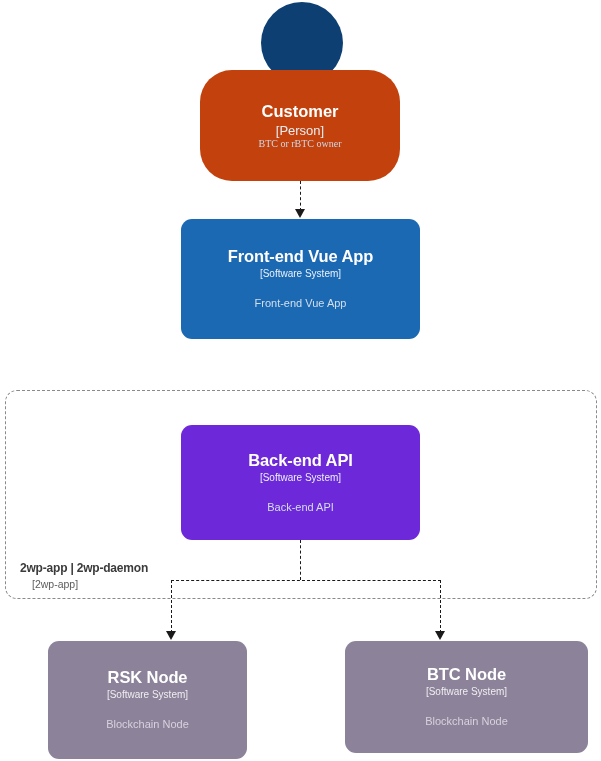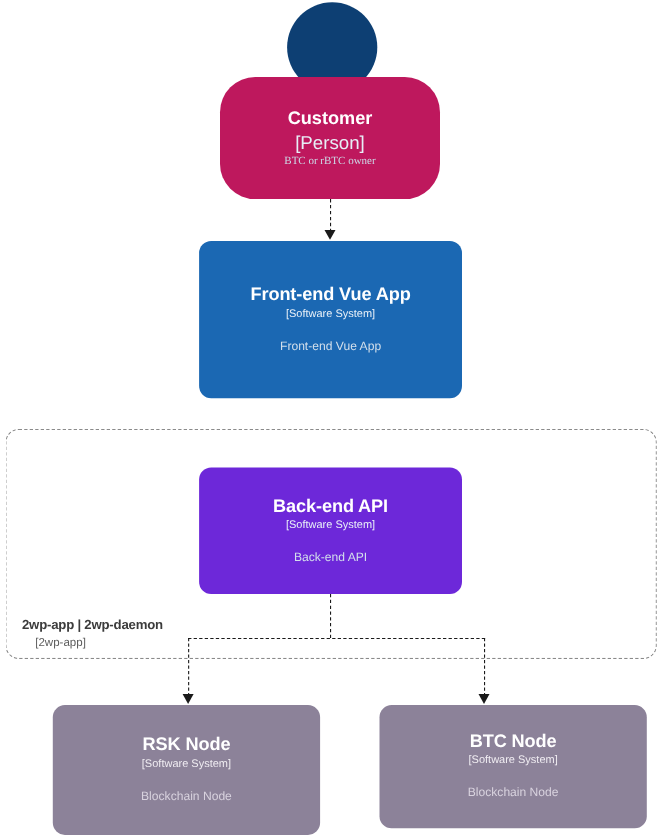--- a/index.html
+++ b/index.html
@@ -95,50 +95,50 @@
     border-radius: 50%;
     background: #0d3f73;
   }
   .person-body {
     position: absolute;
     left: 200px;
     top: 70px;
     width: 200px;
     height: 111px;
     border-radius: 32px;
-    background: #be185d;
+    background: #c2410c;
     display: flex;
     flex-direction: column;
     align-items: center;
     justify-content: center;
     text-align: center;
     color: #ffffff;
   }
   .person-body .b-name { font-size: 16.5px; font-weight: bold; line-height: 1.15; }
-  .person-body .b-type { font-size: 17px; line-height: 1.2; margin-top: 2px; color: #e7eef6; }
+  .person-body .b-type { font-size: 13px; line-height: 1.2; margin-top: 2px; color: #e7eef6; }
   .person-body .b-desc { font-size: 10px; color: #ccd9e7; font-family: Liberation Serif, serif; }
 
   
   .sys-frontend {
     left: 181px; top: 219px;
-    width: 239px; height: 143px;
+    width: 239px; height: 120px;
     background: #1b68b3;
     justify-content: center;
   }
   .sys-backend {
     left: 181px; top: 425px;
     width: 239px; height: 115px;
     background: #6d28d9;
   }
   .node-box {
     background: #8c8299;
   }
   .node-box .b-type { color: #f0edf2; }
   .node-box .b-desc { color: #d8d2de; }
-  .node-rsk { left: 48px; top: 641px; width: 243px; height: 118px; text-align: right; }
+  .node-rsk { left: 48px; top: 641px; width: 199px; height: 118px; text-align: right; }
   .node-btc { left: 320px; top: 641px; width: 243px; height: 112px; margin-left: 25px; }
   .v-dash {
     position: absolute;
     width: 0;
     border-left: 1.5px dashed #1a1a1a;
   }
   .h-dash {
     position: absolute;
     height: 0;
     border-top: 1.5px dashed #1a1a1a;

